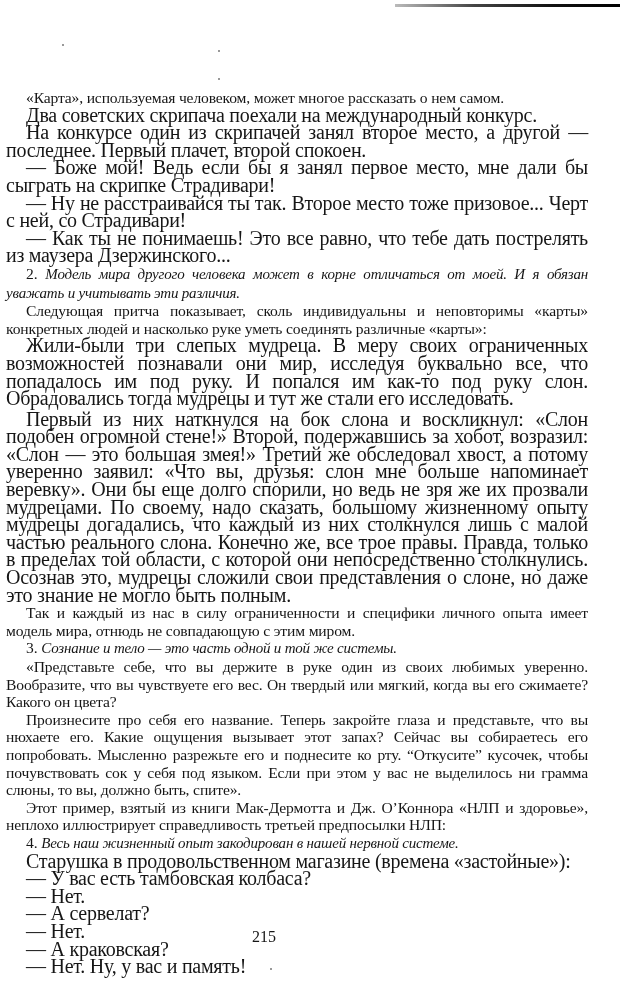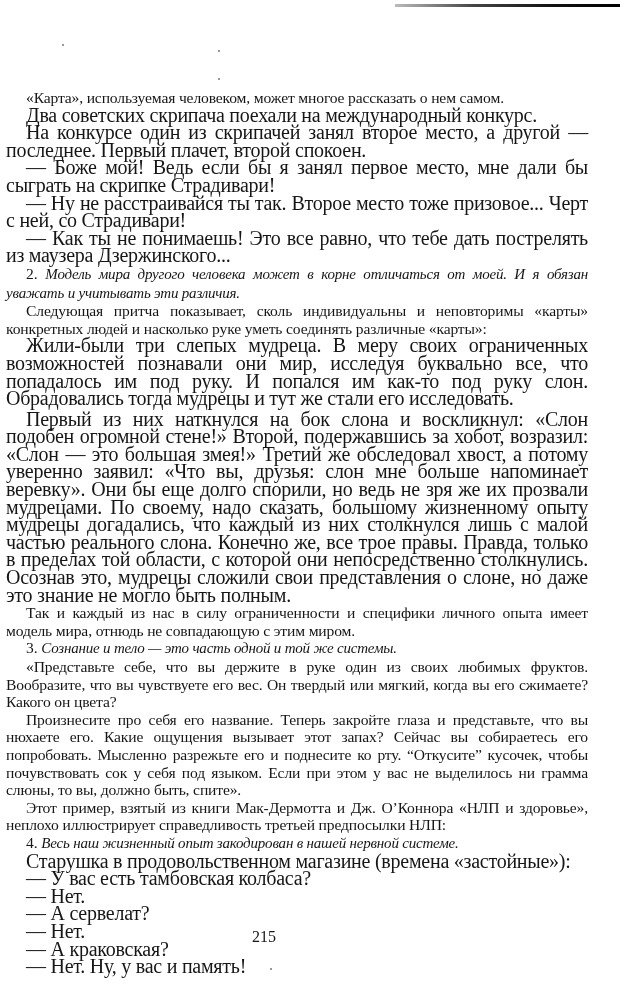--- a/index.html
+++ b/index.html
@@ -44,21 +44,21 @@
     <span class="bi">Модель мира другого человека может в корне отличаться от моей. И я обязан уважать и учитывать эти различия.</span>
   </p>
   <p class="p reg">Следующая притча показывает, сколь индивидуальны и неповторимы «карты» конкретных людей и насколько руке уметь соединять различные «карты»:</p>
   <p class="p it">Жили-были три слепых мудреца. В меру своих ограниченных возможностей познавали они мир, исследуя буквально все, что попадалось им под руку. И попался им как-то под руку слон. Обрадовались тогда мудрецы и тут же стали его исследовать.</p>
   <p class="p it gap">Первый из них наткнулся на бок слона и воскликнул: «Слон подобен огромной стене!» Второй, подержавшись за хобот, возразил: «Слон — это большая змея!» Третий же обследовал хвост, а потому уверенно заявил: «Что вы, друзья: слон мне больше напоминает веревку». Они бы еще долго спорили, но ведь не зря же их прозвали мудрецами. По своему, надо сказать, большому жизненному опыту мудрецы догадались, что каждый из них столкнулся лишь с малой частью реального слона. Конечно же, все трое правы. Правда, только в пределах той области, с которой они непосредственно столкнулись. Осознав это, мудрецы сложили свои представления о слоне, но даже это знание не могло быть полным.</p>
   <p class="p reg">Так и каждый из нас в силу ограниченности и специфики личного опыта имеет модель мира, отнюдь не совпадающую с этим миром.</p>
   <p class="p">
     <span class="reg">3.</span>
     <span class="bi">Сознание и тело — это часть одной и той же системы.</span>
   </p>
-  <p class="p reg">«Представьте себе, что вы держите в руке один из своих любимых фруктов. Вообразите, что вы чувствуете его вес. Он твердый или мягкий, когда вы его сжимаете? Какого он цвета?</p>
+  <p class="p reg">«Представьте себе, что вы держите в руке один из своих любимых уверенно. Вообразите, что вы чувствуете его вес. Он твердый или мягкий, когда вы его сжимаете? Какого он цвета?</p>
   <p class="p reg">Произнесите про себя его название. Теперь закройте глаза и представьте, что вы нюхаете его. Какие ощущения вызывает этот запах? Сейчас вы собираетесь его попробовать. Мысленно разрежьте его и поднесите ко рту. “Откусите” кусочек, чтобы почувствовать сок у себя под языком. Если при этом у вас не выделилось ни грамма слюны, то вы, должно быть, спите».</p>
   <p class="p reg">Этот пример, взятый из книги Мак-Дермотта и Дж. О’Коннора «НЛП и здоровье», неплохо иллюстрирует справедливость третьей предпосылки НЛП:</p>
   <p class="p">
     <span class="reg">4.</span>
     <span class="bi">Весь наш жизненный опыт закодирован в нашей нервной системе.</span>
   </p>
   <p class="p it">Старушка в продовольственном магазине (времена «застойные»):</p>
   <div>
     <p class="dlg it">— У вас есть тамбовская колбаса?</p>
     <p class="dlg it">— Нет.</p>

